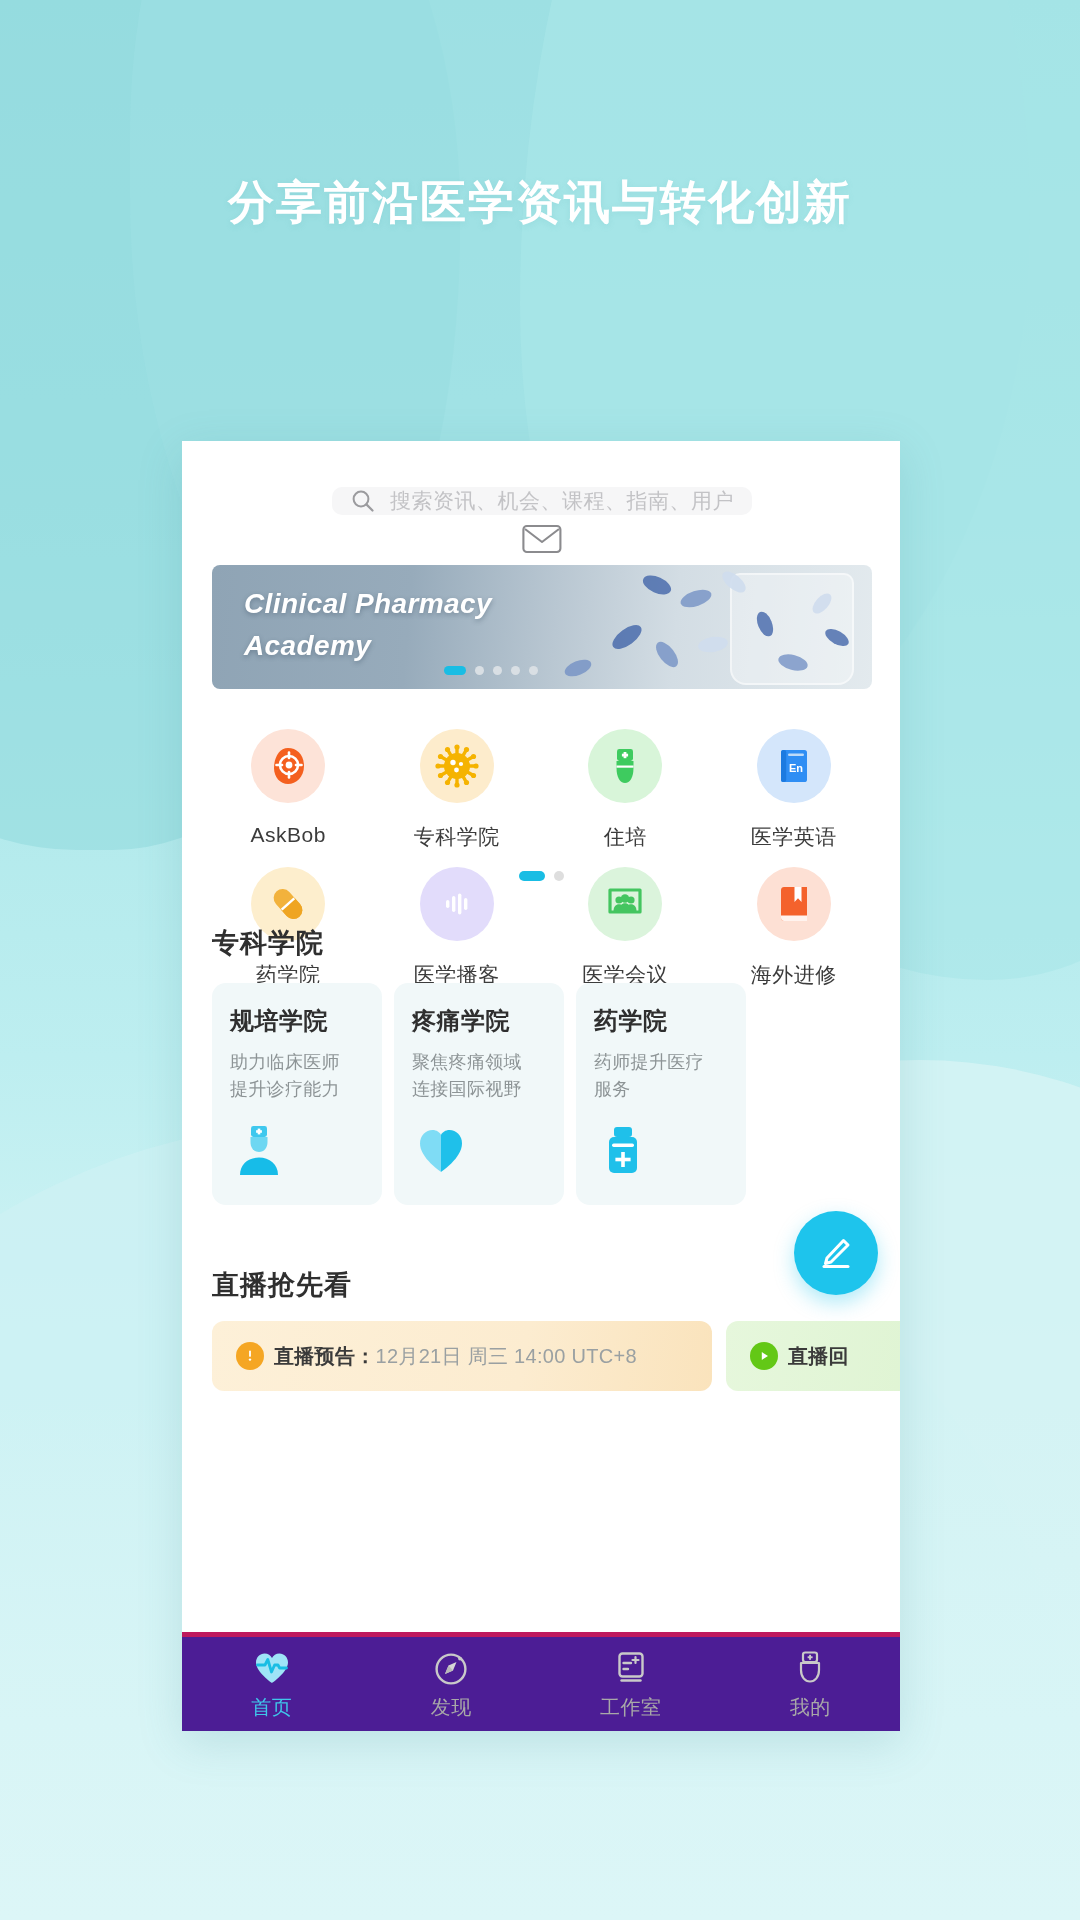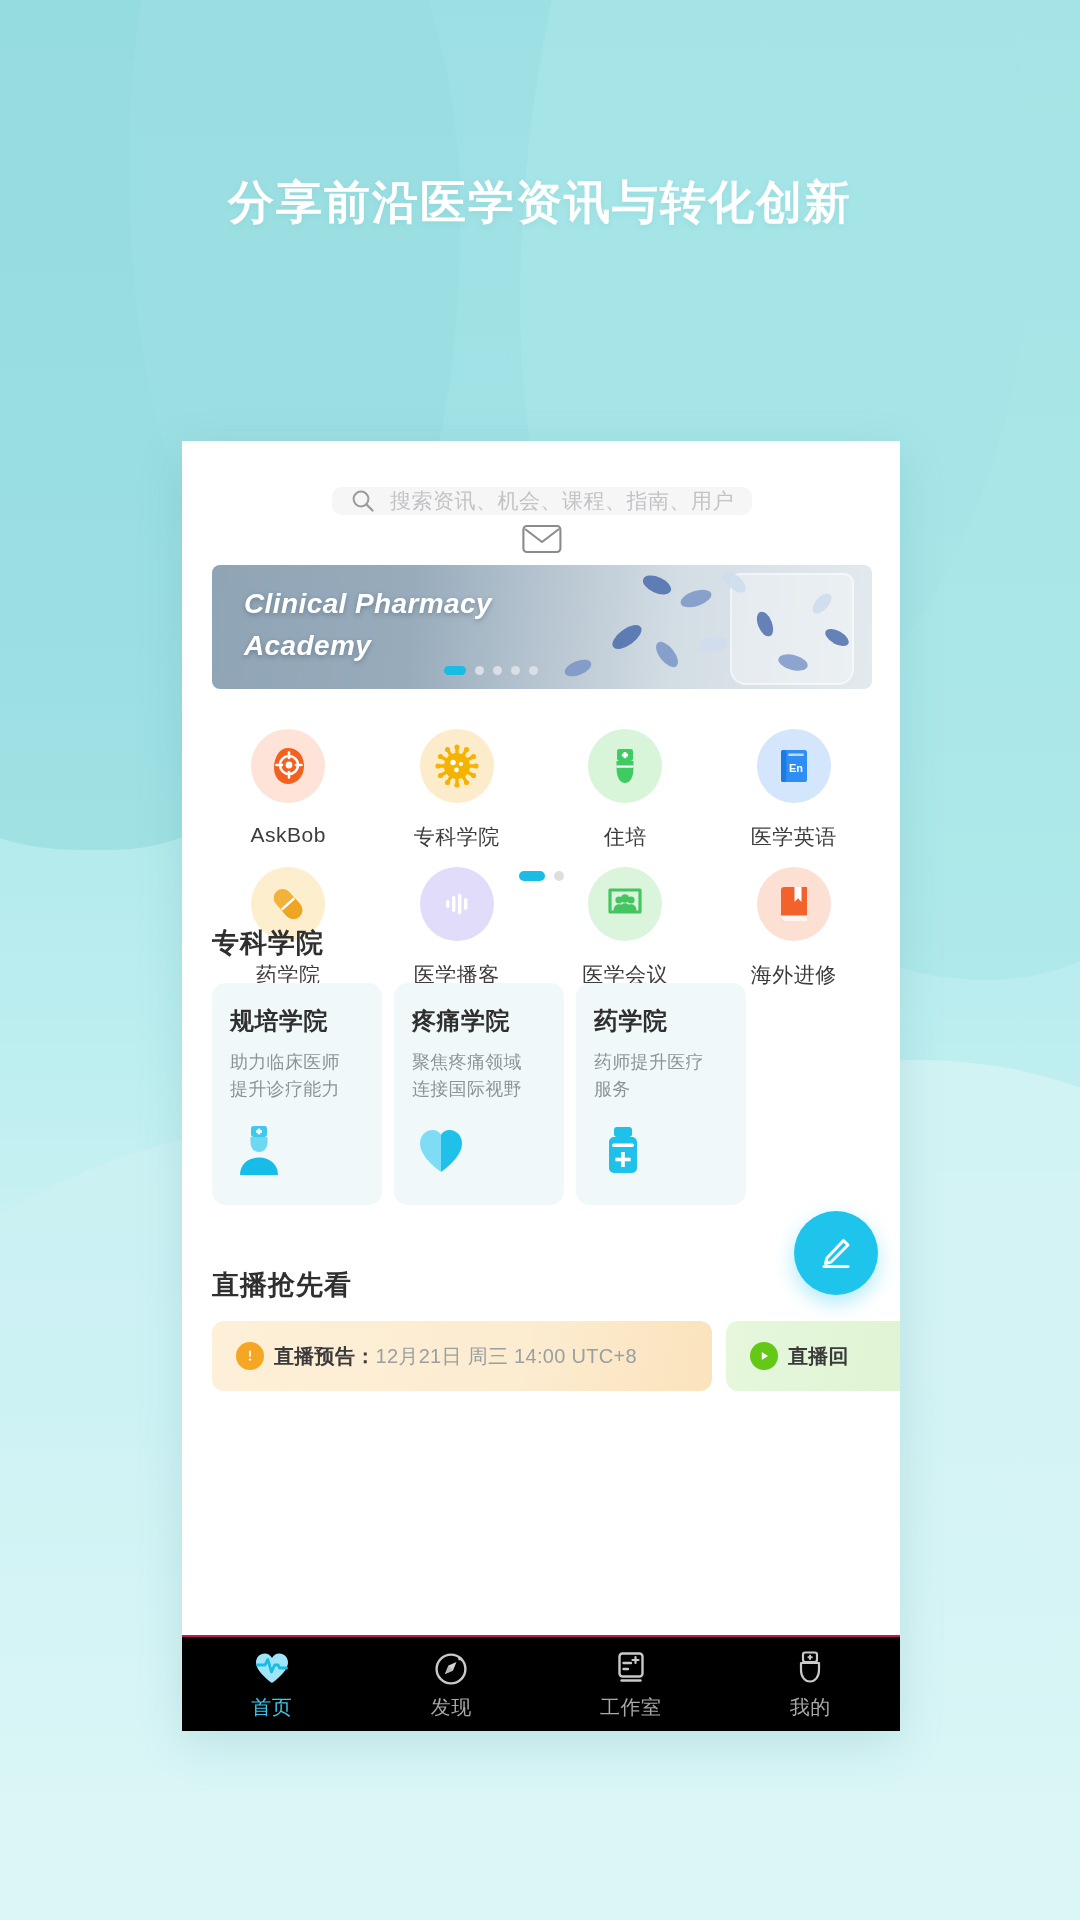--- a/index.html
+++ b/index.html
@@ -82,21 +82,21 @@
   .live-card.amber{width:500px;background:linear-gradient(100deg,#fdf0d8 0%,#fcecd0 62%,#fae3bc 100%);}
   .live-card.green{width:260px;background:linear-gradient(100deg,#e6f7dc 0%,#ddf3d0 100%);}
   .live-badge{width:28px;height:28px;border-radius:50%;display:flex;align-items:center;justify-content:center;flex:0 0 28px;margin-right:10px;}
   .live-badge.amber{background:#f5a623;}
   .live-badge.green{background:#63c816;}
   .live-text{font-size:20px;color:#4b4b4b;white-space:nowrap;letter-spacing:.3px;}
   .live-text b{font-weight:700;color:#3a3a3a;}
   .live-text span{color:#9aa0a2;}
 
   
-  #tabbar{position:absolute;left:0;right:0;bottom:0;height:94px;background:#000000;border-top:2px solid #be185d;display:flex;}
+  #tabbar{position:absolute;left:0;right:0;bottom:0;height:94px;background:#4c1d95;border-top:5px solid #be185d;display:flex;}
   .tab{flex:1;display:flex;flex-direction:column;align-items:center;justify-content:center;gap:6px;}
   .tab .tlbl{font-size:20px;color:#a8a8a8;letter-spacing:.5px;}
   .tab.active .tlbl{color:#3fc6ea;}
   svg{display:block;}
 </style>
 </head>
 <body>
 
 <div id="bg">
   <div class="bg-base"></div>

